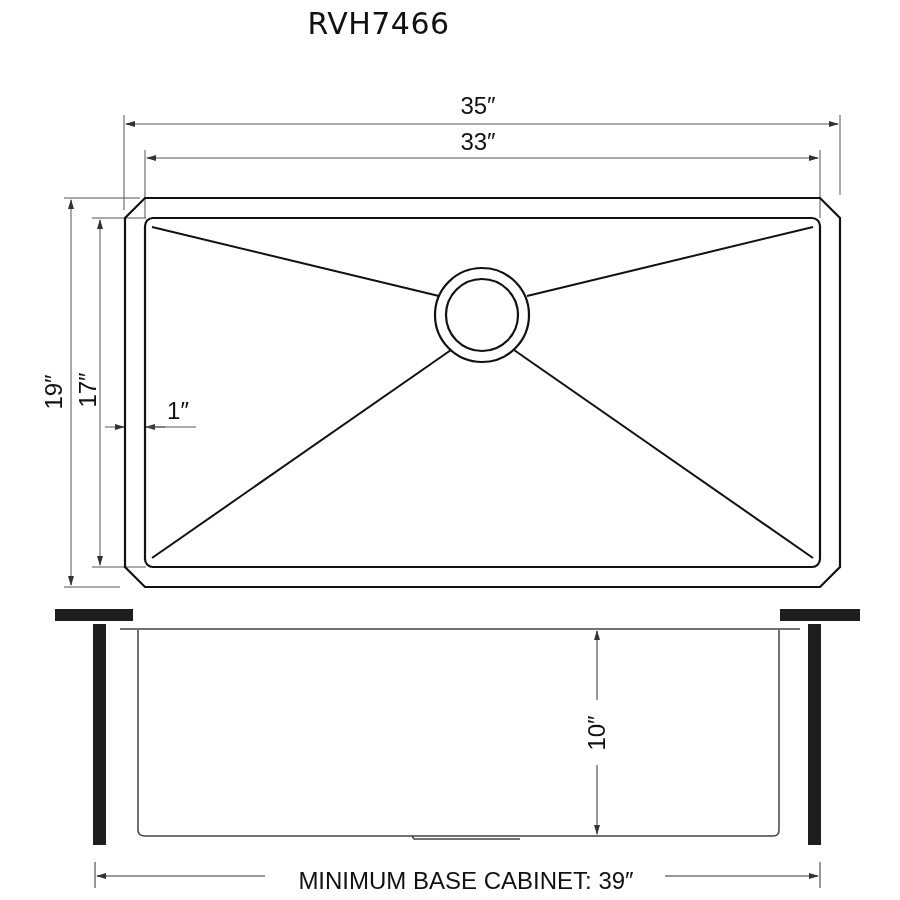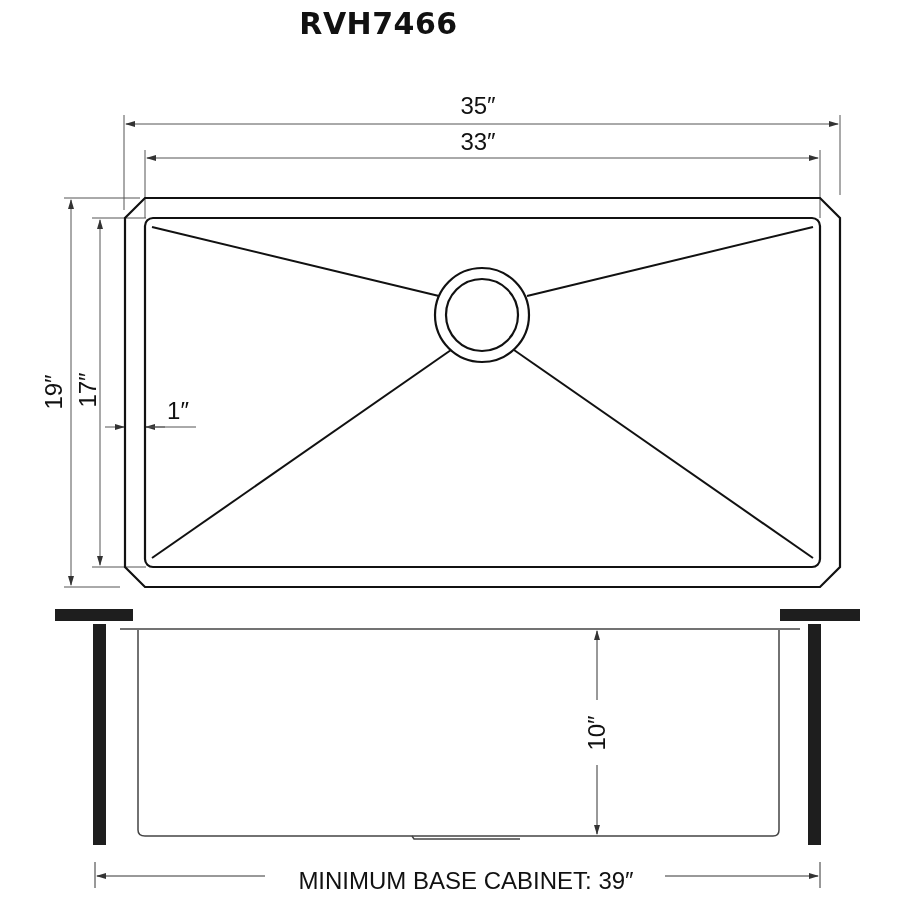--- a/index.html
+++ b/index.html
@@ -1,17 +1,17 @@
 <!DOCTYPE html>
 <html><head>
 <meta charset="utf-8">
 <style>
   html,body{margin:0;padding:0;background:#fff;}
   body{width:900px;height:900px;position:relative;overflow:hidden;}
-  #title{position:absolute;left:0;top:6px;width:757px;text-align:center;font-family:"DejaVu Sans",sans-serif;font-weight:bold;font-size:30px;color:#111;letter-spacing:0.5px;}
+  #title{position:absolute;left:0;top:6px;width:757px;text-align:center;font-family:"DejaVu Sans",sans-serif;font-weight:normal;font-size:30px;color:#111;letter-spacing:0.5px;}
   svg{position:absolute;left:0;top:0;}
   .lbl{font-family:"Liberation Sans",sans-serif;font-size:24px;fill:#111;}
 </style>
 </head>
 <body>
 
 <div id="title">RVH7466</div>
 
 <svg width="900" height="900" viewBox="0 0 900 900">
   <defs>

